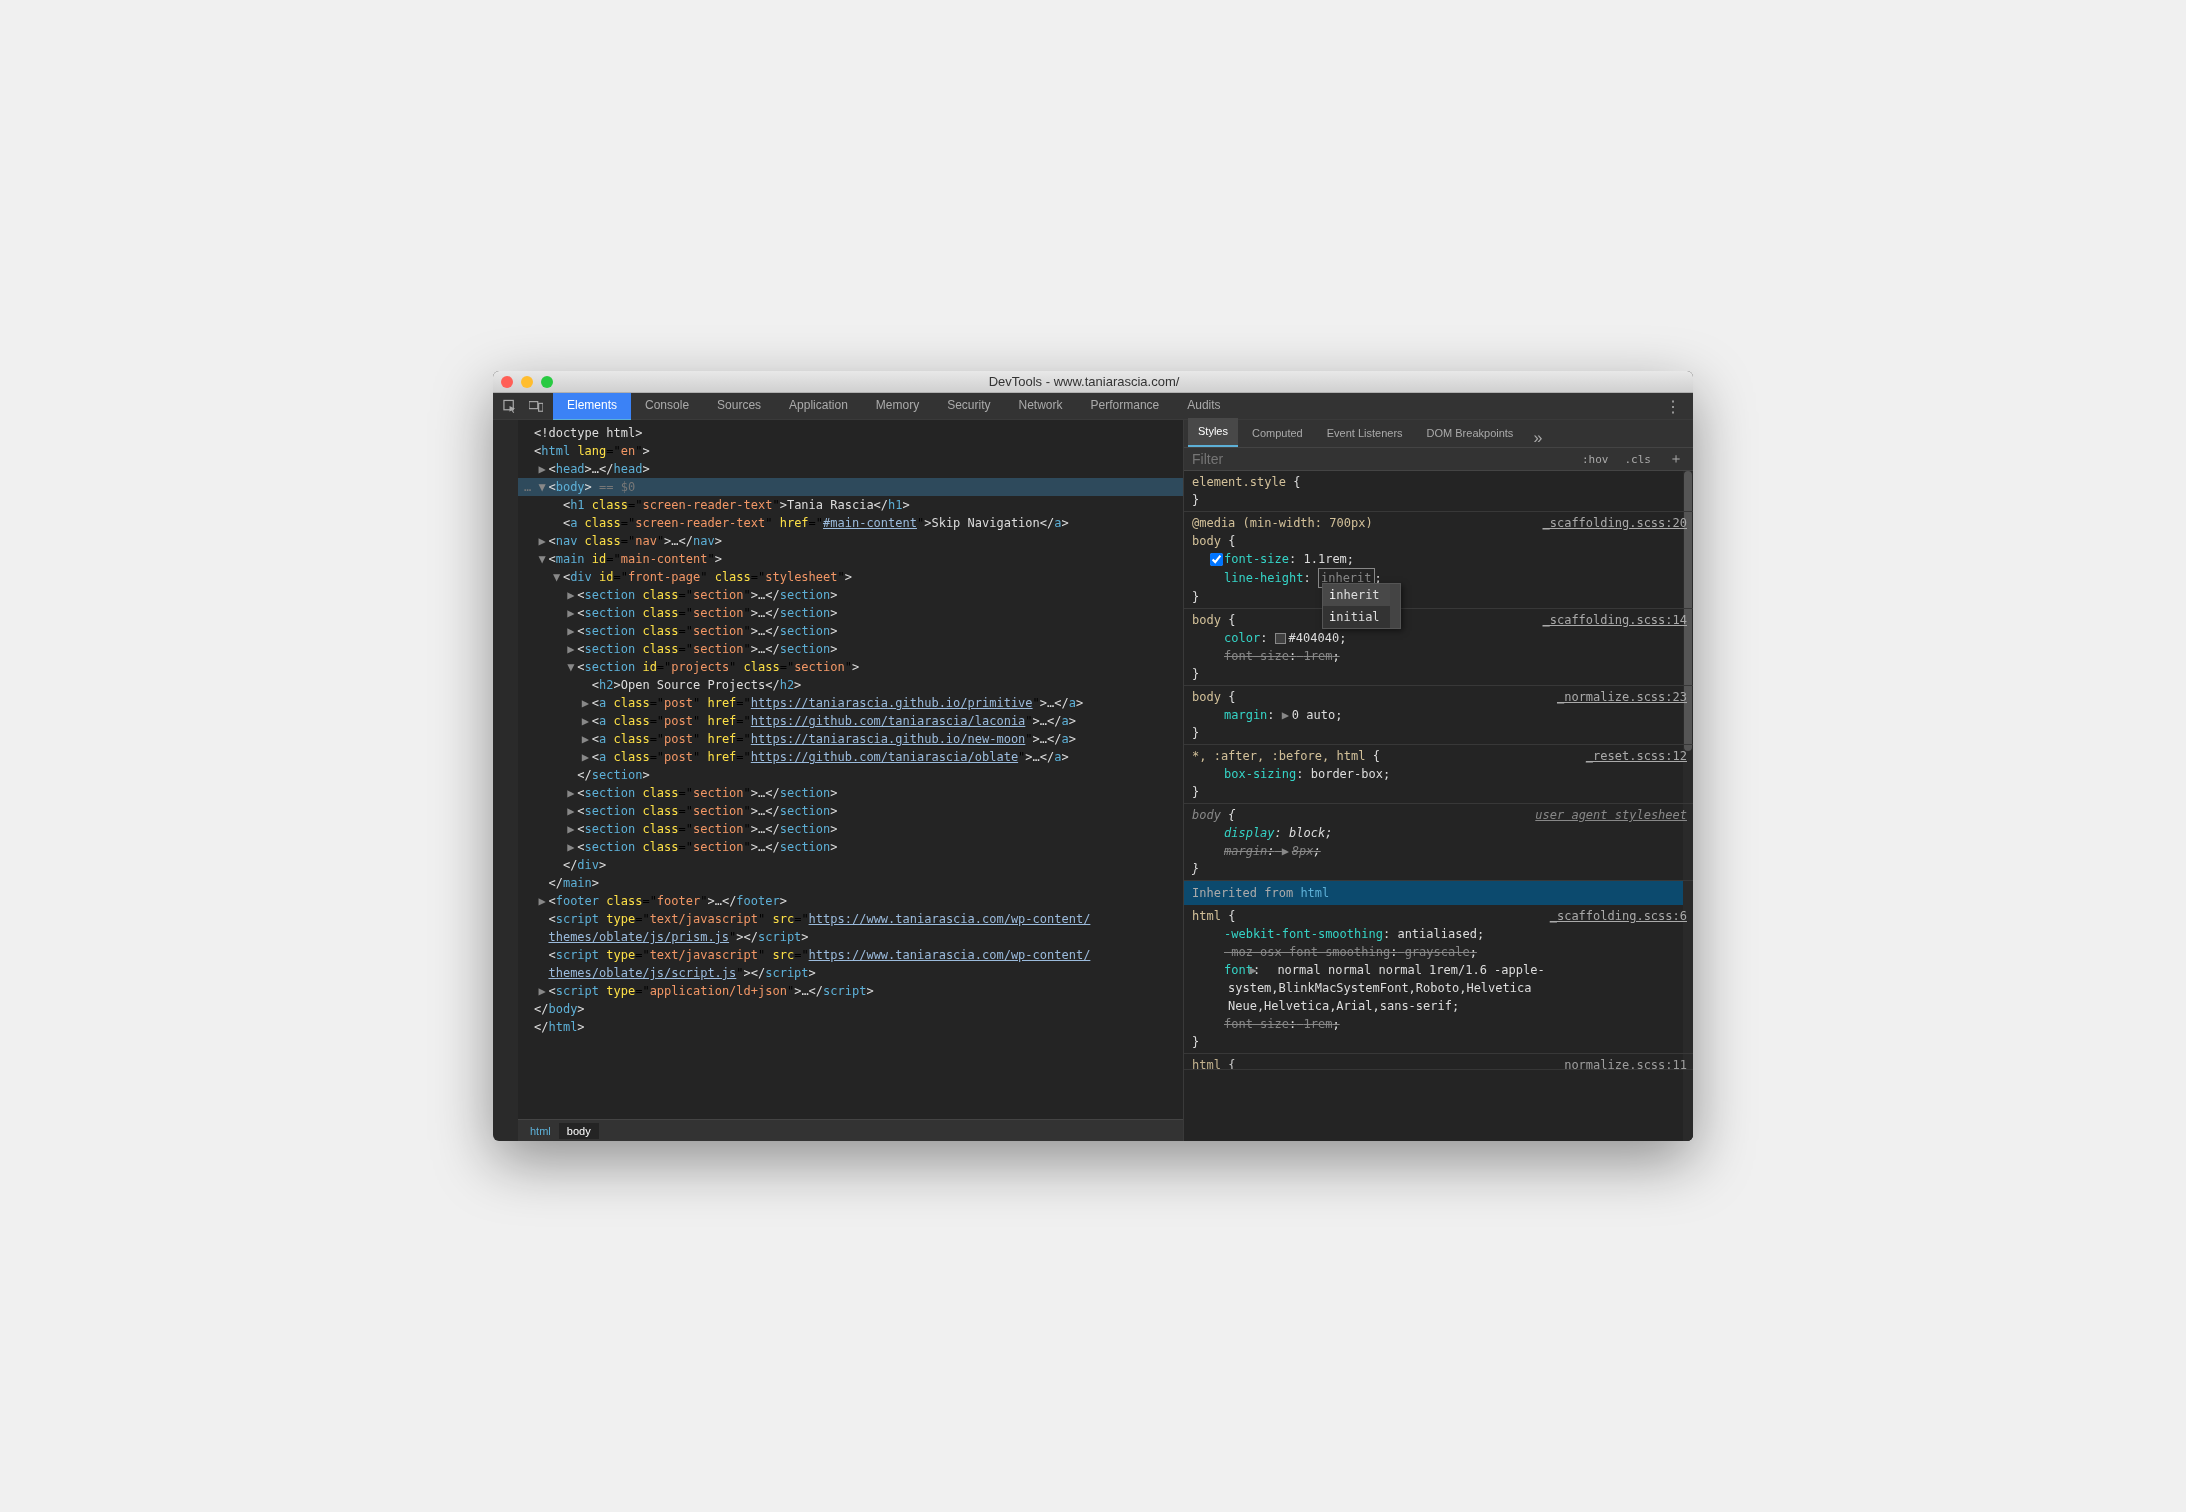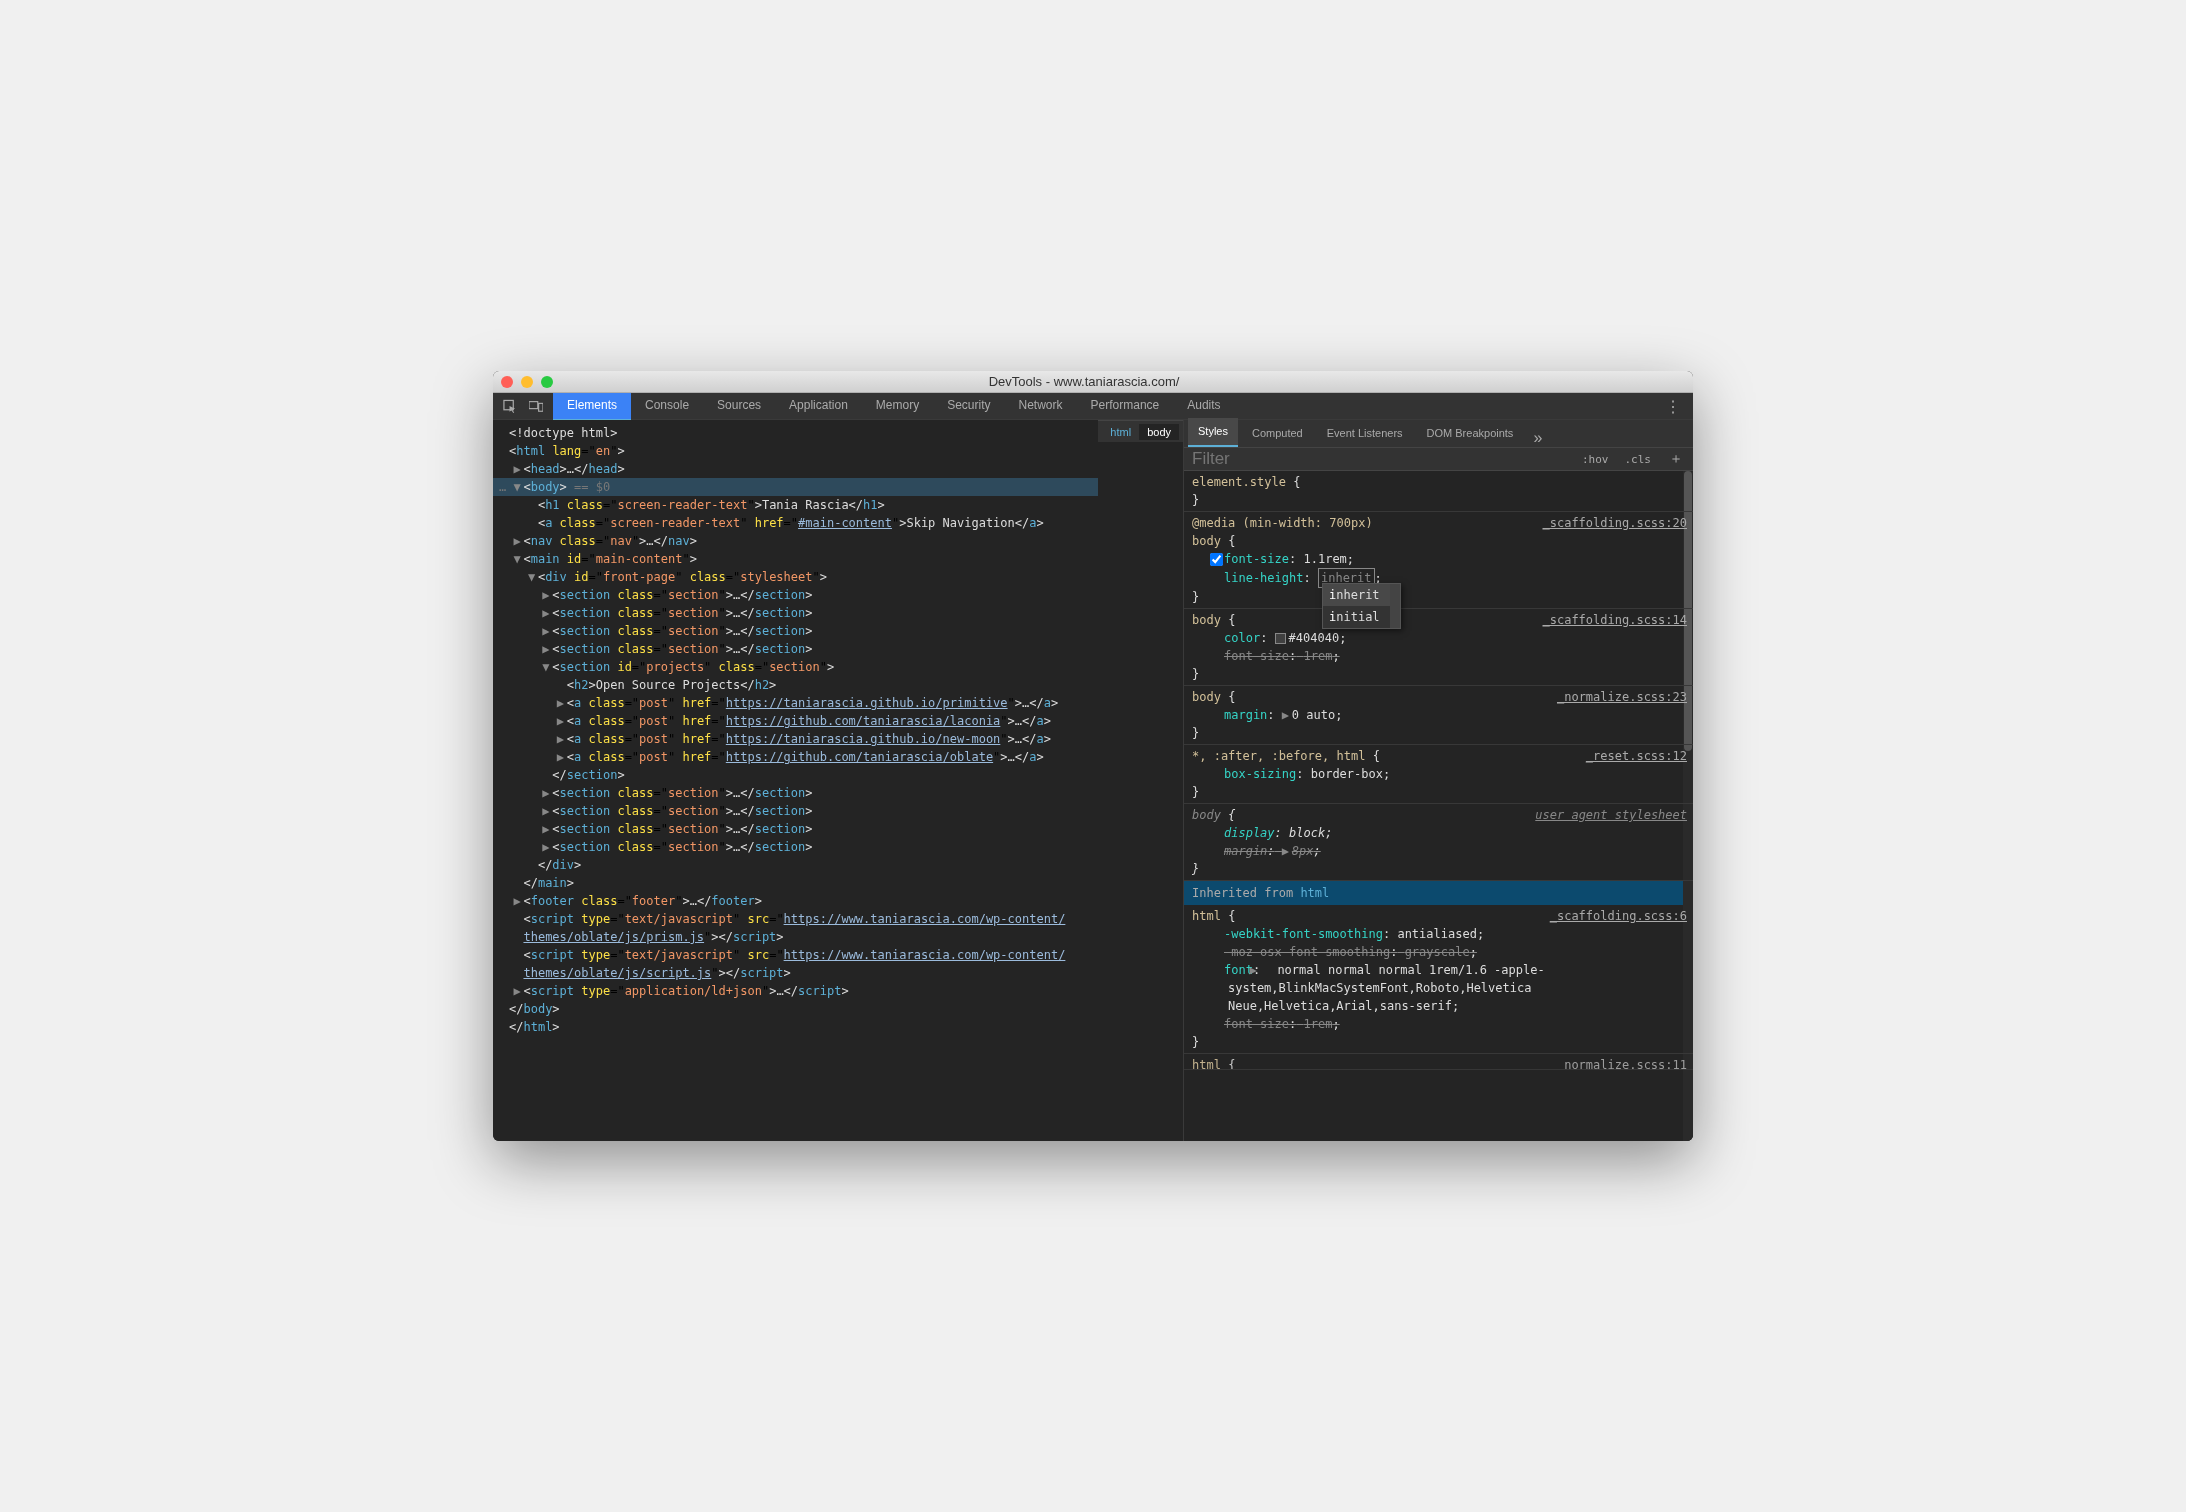--- a/index.html
+++ b/index.html
@@ -11,37 +11,37 @@
 .tl.r { background:#ff5f57; } .tl.y { background:#ffbd2e; } .tl.g { background:#28ca42; }
 .title { position:absolute; left:0; right:18px; text-align:center; font-size:13px; color:#333; pointer-events:none; }
 .toolbar { height:27px; background:#333; display:flex; align-items:center; border-bottom:1px solid #3a3a3a; }
 .toolbar-left { display:flex; align-items:center; gap:12px; padding:0 10px; }
 .ico { width:14px; height:14px; display:inline-flex; align-items:center; justify-content:center; color:#aaa; cursor:pointer; }
 .tabs { display:flex; flex:1; }
 .tab { padding:0 14px; line-height:27px; font-size:12px; color:#aaa; cursor:pointer; }
 .tab.active { color:#fff; background:#3b82f6; border-bottom:2px solid #5db0d7; }
 .kebab { padding:0 12px; color:#aaa; cursor:pointer; }
 .main { flex:1; display:flex; min-height:0; }
-.left { flex:1; display:flex; flex-direction:row; min-width:0; background:#242424; }
+.left { flex:1; display:flex; flex-direction:column; min-width:0; background:#242424;margin-left:25px; }
 .dom { flex:1; overflow:auto; font-family:Menlo,Monaco,Consolas,monospace; font-size:12px; line-height:18px; padding:4px 0; }
 .dom .ln { white-space:pre; padding:0 6px; }
 .dom .sel { background:#2e4a5c; }
 .tag { color:#5db0d7; } .attr { color:#fde047; } .str { color:#f29766; } .txt { color:#ddd; } .dim { color:#777; }
 .arr { color:#888; display:inline-block; width:10px; cursor:pointer; }
 .lnk { color:#9bbbdc; text-decoration:underline; }
 .crumbs { height:22px; background:#333; display:flex; align-items:center; padding:0 4px; border-top:1px solid #444; }
 .crumb { padding:2px 8px; font-size:11px; color:#5db0d7; cursor:pointer; }
 .crumb.active { background:#242424; color:#fff; }
 .right { width:510px; display:flex; flex-direction:column; border-left:1px solid #3a3a3a; background:#242424; }
 .rtabs { height:27px; background:#333; display:flex; align-items:flex-end; padding:0 4px; gap:4px; }
 .rtab { padding:0 10px; line-height:27px; font-size:11px; color:#aaa; cursor:pointer; }
 .rtab.active { color:#fff; background:#484848; border-bottom:2px solid #5db0d7; }
 .chev { color:#aaa; padding:0 6px; cursor:pointer; }
 .filterbar { height:24px; background:#333; display:flex; align-items:center; border-top:1px solid #444; border-bottom:1px solid #444; }
-.filter { flex:1; background:transparent; border:none; color:#aaa; padding:0 8px; font-size:17px; outline:none; }
+.filter { flex:1; background:transparent; border:none; color:#aaa; padding:0 8px; font-size:14px; outline:none; }
 .fbtn { padding:0 8px; font-size:11px; color:#aaa; font-family:Menlo,monospace; cursor:pointer; }
 .plus { padding:0 10px; color:#aaa; cursor:pointer; font-size:14px; }
 .styles { flex:1; overflow:auto; font-family:Menlo,Monaco,Consolas,monospace; font-size:12px; line-height:18px; position:relative; }
 .rule { padding:2px 20px 2px 8px; border-bottom:1px solid #383838; position:relative; }
 .src { position:absolute; right:6px; top:2px; color:#aaa; font-size:12px; text-decoration:underline; cursor:pointer; }
 .sel2 { color:#d2c099; } .prop { color:#35d4c7; } .val { color:#ddd; }
 .chk { display:inline-block; width:14px; }
 .swatch { display:inline-block; width:11px; height:11px; border:1px solid #888; vertical-align:middle; margin-right:3px; }
 .strike { text-decoration:line-through; color:#888; }
 .strike .prop, .strike .val { color:#888; }

